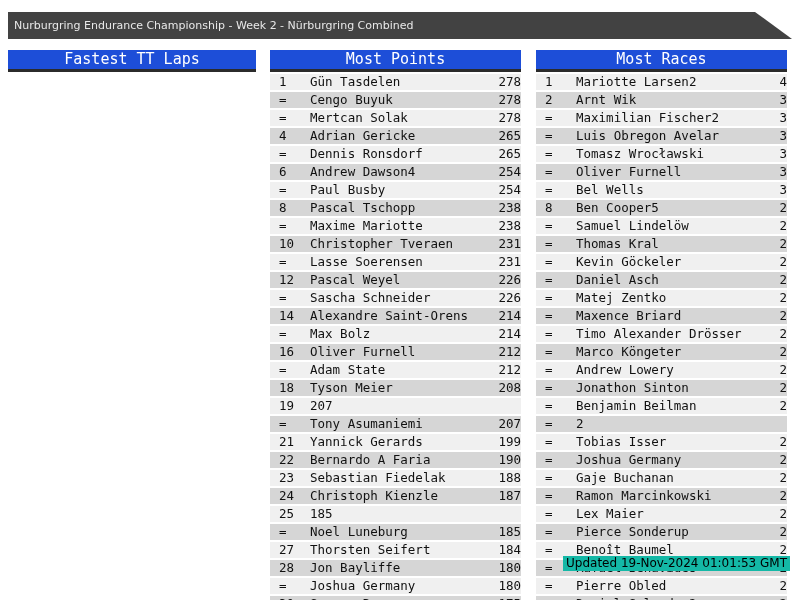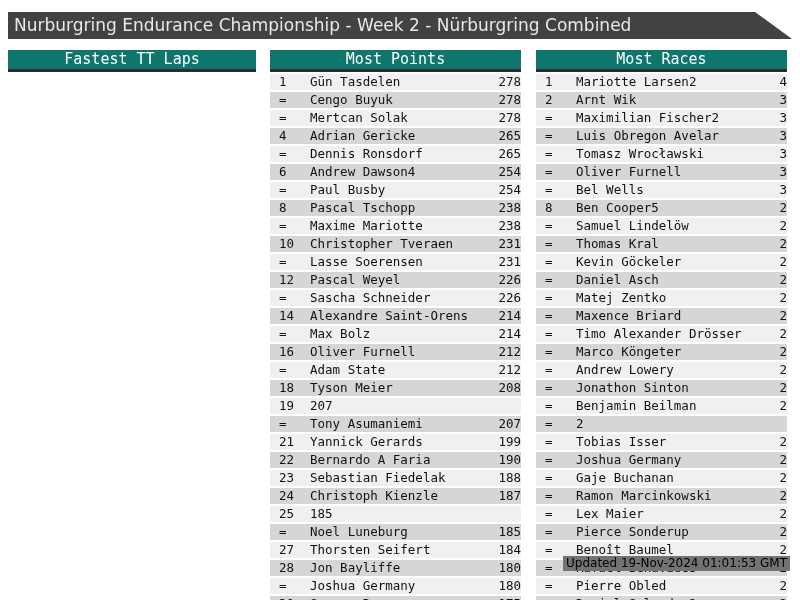--- a/index.html
+++ b/index.html
@@ -9,36 +9,36 @@
     font-family: "DejaVu Sans", sans-serif;
     position: relative;
     overflow: hidden;
   }
   .titlebar {
     position: absolute;
     left: 8px; top: 12px;
     width: 784px; height: 27px;
     background: #424242;
     color: #e8e8e8;
-    font-size: 17px;
+    font-size: 11px;
     line-height: 27px;
     padding-left: 6px;
     box-sizing: border-box;
     clip-path: polygon(0 0, 747px 0, 784px 100%, 0 100%);
     white-space: nowrap;
   }
   .panel {
     position: absolute;
     top: 50px;
   }
   .panel-tt     { left: 8px;   width: 248px; }
   .panel-points { left: 270px; width: 251px; }
   .panel-races  { left: 536px; width: 251px; }
   .panel-header {
-    background: #0f766e;
+    background: #1d4ed8;
     border-bottom: 3px solid #2b2b2b;
     color: #ffffff;
     text-align: center;
     font-family: "DejaVu Sans Mono", monospace;
     font-size: 15px;
     height: 19px;
     line-height: 19px;
   }
   .rows { width: 100%; }
   .row {
@@ -64,21 +64,21 @@
     overflow: hidden;
   }
   .cell.value {
     flex: none;
     text-align: right;
   }
   .updated {
     position: absolute;
     top: 556px;
     right: 10px;
-    background: #737373;
+    background: #14b8a6;
     color: #000000;
     font-size: 12px;
     line-height: 15px;
     padding: 0 3px;
     white-space: nowrap;
   }
 </style>
 </head>
 <body>
 

